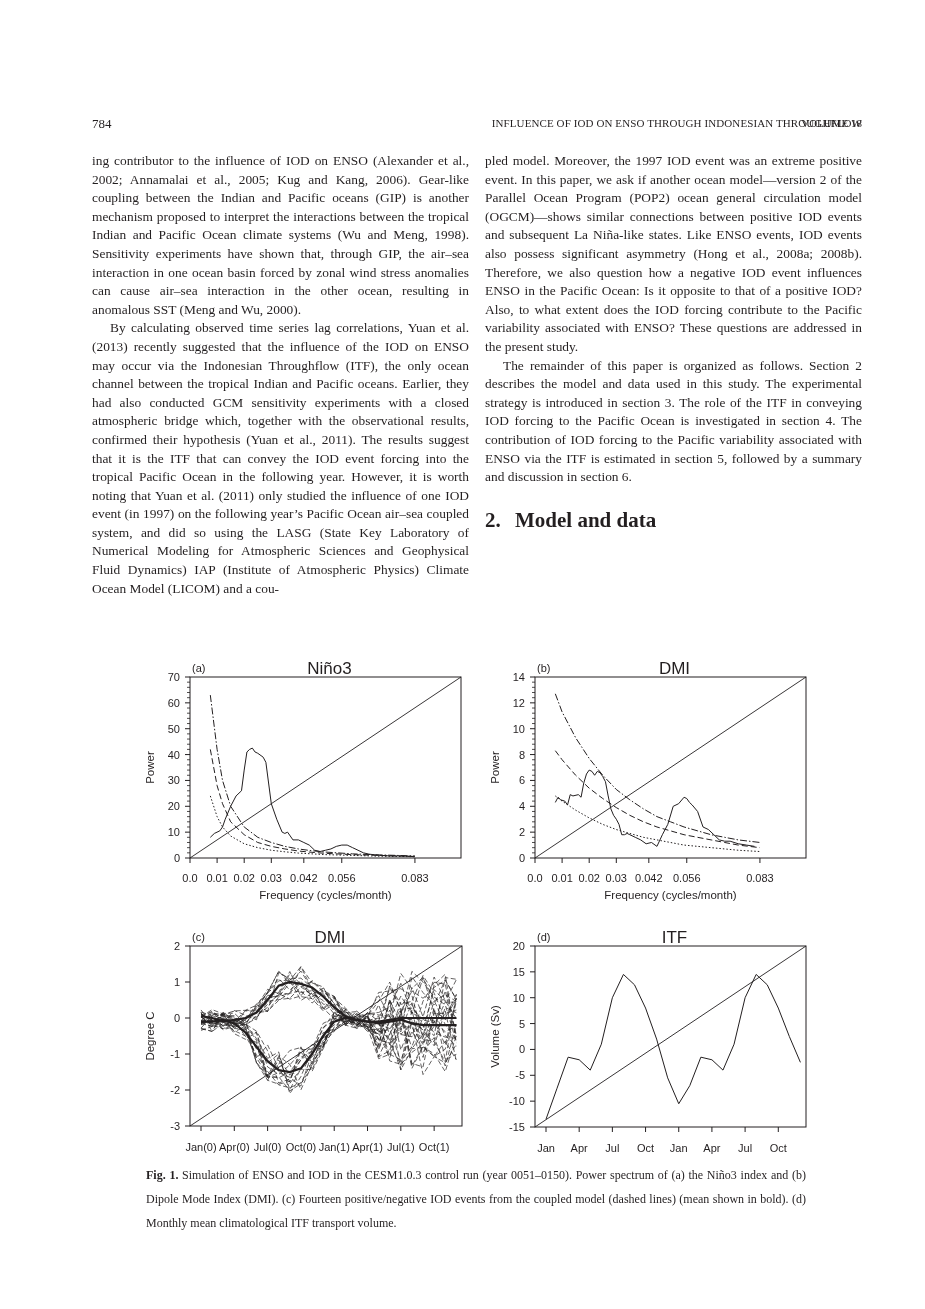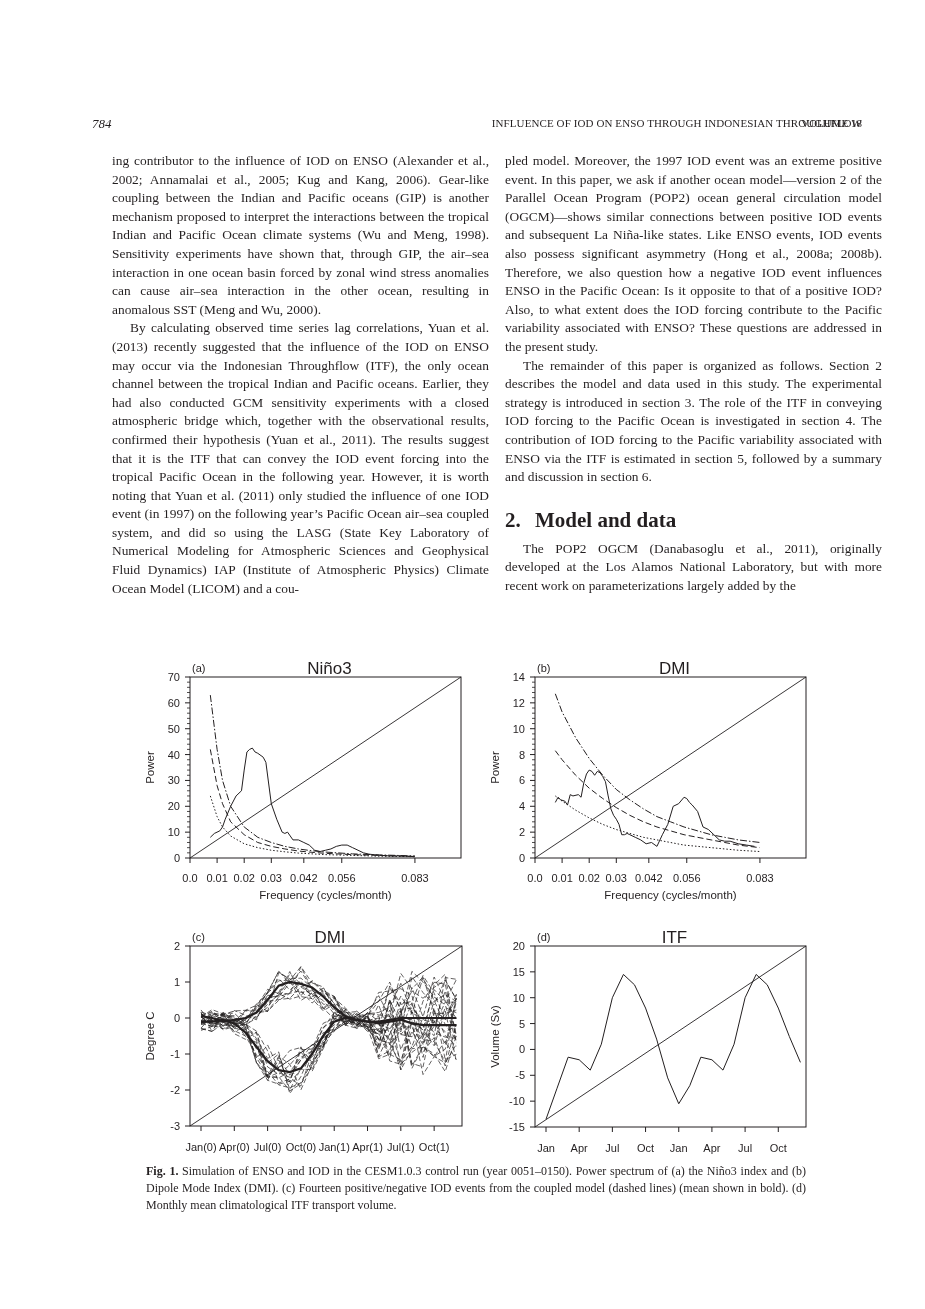--- a/index.html
+++ b/index.html
@@ -1,31 +1,31 @@
 <!DOCTYPE html>
 <html><head>
 <meta charset="utf-8">
 <style>
   html, body { margin:0; padding:0; background:#fff; }
   body { width:925px; height:1309px; position:relative; overflow:hidden; color:#231f20;
          font-family:"Liberation Serif", "DejaVu Serif", serif; }
   .runhead { position:absolute; top:116px; left:92px; width:770px; height:18px; font-size:12.5px; }
-  .runhead .pg { position:absolute; left:0; top:0; font-size:13px;font-style:italic; }
+  .runhead .pg { position:absolute; left:0; top:0; font-size:13px; }
   .runhead .title { position:absolute; left:0; right:0; text-align:right; font-size:11px; top:1px; letter-spacing:0.1px; }
   .runhead .vol { position:absolute; right:0; top:1px; font-size:11px; }
-  .col { position:absolute; top:152px; width:377px; font-size:13.4px; line-height:18.6px; text-align:justify;margin-left:20px; }
+  .col { position:absolute; top:152px; width:377px; font-size:13.4px; line-height:18.6px; text-align:justify; }
   .col p { margin:0; }
   .col p.ind { text-indent:18px; }
   .col.left { left:92px; }
   .col.right { left:485px; }
   .sec-head { font-weight:bold; font-size:21px; margin:23px 0 10px 0; line-height:20px; }
   .sec-head .num { display:inline-block; width:30px; }
   .fig { position:absolute; left:140px; top:650px; width:680px; height:510px; }
   .fig svg { position:absolute; left:0; top:0; }
-  .caption { position:absolute; left:146px; top:1163px; width:660px; font-size:12px; line-height:17px; text-align:justify; }
+  .caption { position:absolute; left:146px; top:1163px; width:660px; font-size:12px; line-height:24px; text-align:justify; }
   .caption b { font-weight:bold; }
   .ax text { font-family:"Liberation Sans", "DejaVu Sans", sans-serif; fill:#231f20; }
 </style>
 </head>
 <body>
 
 <div class="runhead">
   <span class="pg">784</span>
   <span class="title">INFLUENCE OF IOD ON ENSO THROUGH INDONESIAN THROUGHFLOW</span>
   <span class="vol">VOLUME 18</span>
@@ -35,21 +35,20 @@
   <p>ing contributor to the influence of IOD on ENSO (Alexander et al., 2002; Annamalai et al., 2005; Kug and Kang, 2006). Gear-like coupling between the Indian and Pacific oceans (GIP) is another mechanism proposed to interpret the interactions between the tropical Indian and Pacific Ocean climate systems (Wu and Meng, 1998). Sensitivity experiments have shown that, through GIP, the air–sea interaction in one ocean basin forced by zonal wind stress anomalies can cause air–sea interaction in the other ocean, resulting in anomalous SST (Meng and Wu, 2000).</p>
   <p class="ind">By calculating observed time series lag correlations, Yuan et al. (2013) recently suggested that the influence of the IOD on ENSO may occur via the Indonesian Throughflow (ITF), the only ocean channel between the tropical Indian and Pacific oceans. Earlier, they had also conducted GCM sensitivity experiments with a closed atmospheric bridge which, together with the observational results, confirmed their hypothesis (Yuan et al., 2011). The results suggest that it is the ITF that can convey the IOD event forcing into the tropical Pacific Ocean in the following year. However, it is worth noting that Yuan et al. (2011) only studied the influence of one IOD event (in 1997) on the following year’s Pacific Ocean air–sea coupled system, and did so using the LASG (State Key Laboratory of Numerical Modeling for Atmospheric Sciences and Geophysical Fluid Dynamics) IAP (Institute of Atmospheric Physics) Climate Ocean Model (LICOM) and a cou-</p>
 </div>
 
 <div class="col right">
   <p>pled model. Moreover, the 1997 IOD event was an extreme positive event. In this paper, we ask if another ocean model—version 2 of the Parallel Ocean Program (POP2) ocean general circulation model (OGCM)—shows similar connections between positive IOD events and subsequent La Niña-like states. Like ENSO events, IOD events also possess significant asymmetry (Hong et al., 2008a; 2008b). Therefore, we also question how a negative IOD event influences ENSO in the Pacific Ocean: Is it opposite to that of a positive IOD? Also, to what extent does the IOD forcing contribute to the Pacific variability associated with ENSO? These questions are addressed in the present study.</p>
   <p class="ind">The remainder of this paper is organized as follows. Section 2 describes the model and data used in this study. The experimental strategy is introduced in section 3. The role of the ITF in conveying IOD forcing to the Pacific Ocean is investigated in section 4. The contribution of IOD forcing to the Pacific variability associated with ENSO via the ITF is estimated in section 5, followed by a summary and discussion in section 6.</p>
   <div class="sec-head">
     <span class="num">2.</span><span>Model and data</span>
   </div>
-  <p class="ind">The POP2 OGCM (Danabasoglu et al., 2011), originally developed at the Los Alamos National Laboratory, but with more recent work on parameterizations largely added by the</p>
 </div>
 
 <div class="fig">
   <svg id="figsvg" width="680" height="510" class="ax">
       <g>
         <rect x="50" y="27" width="271" height="181" fill="none" stroke="#231f20" stroke-width="1"></rect>
         <line x1="50" y1="208" x2="321" y2="27" stroke="#231f20" stroke-width="0.9"></line>
         <text x="52" y="22" font-size="11">(a)</text>
         <text x="189.5" y="24" font-size="17" text-anchor="middle">Niño3</text>
         <line x1="45" y1="208" x2="50" y2="208" stroke="#231f20" stroke-width="1"></line>

